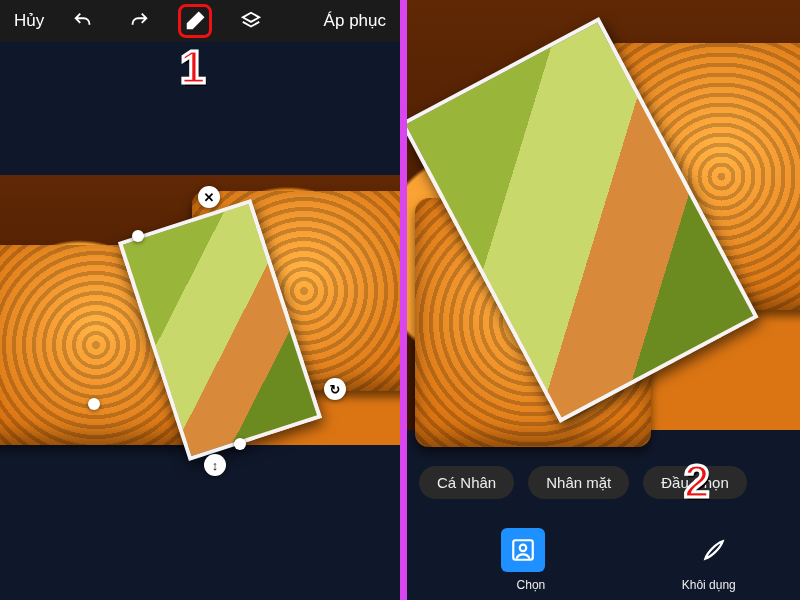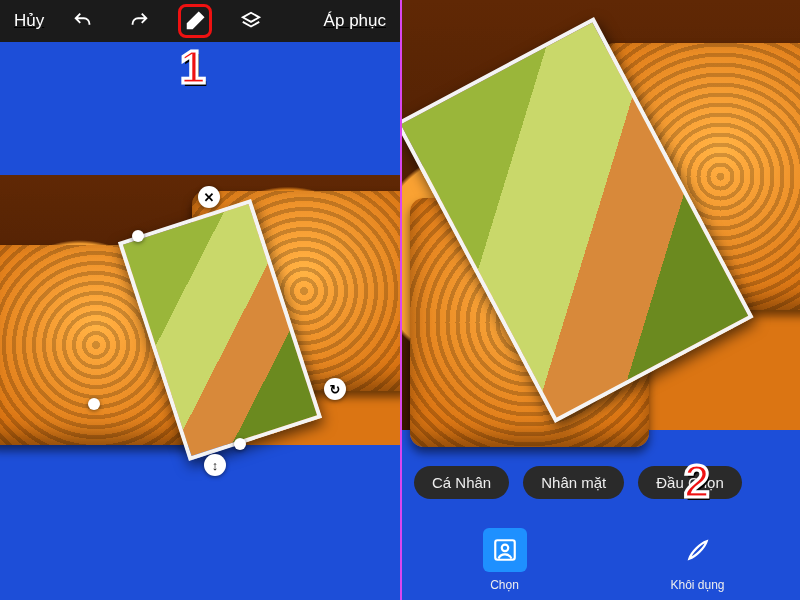--- a/index.html
+++ b/index.html
@@ -11,26 +11,25 @@
     overflow: hidden;
     position: relative;
   }
   .stage {
     position: absolute;
     inset: 0;
     display: flex;
   }
   .pane {
     flex: 1 1 50%;
-    background: #1d4ed8;
+    background: #0f172a;
     position: relative;
     overflow: hidden;
-    text-decoration: underline;
-  }
-  .pane + .pane { border-left: 2px solid #d946ef; }
+  }
+  .pane + .pane { border-left: 7px solid #d946ef; }
 
   
   .topbar {
     height: 42px;
     display: flex;
     align-items: center;
     gap: 22px;
     padding: 0 14px;
     background: #1b1b1b;
     color: #fff;
@@ -157,21 +156,21 @@
     bottom: 8px;
     display: flex;
     justify-content: space-around;
     align-items: flex-end;
     padding: 0 6px;
   }
   .tool {
     width: 74px;
     display: flex;
     flex-direction: column;
-    align-items: center;
+    align-items: flex-end;
     gap: 6px;
     color: #eee;
     font-size: 12px;
   }
   .tool .ico {
     width: 44px; height: 44px;
     display: flex;
     align-items: center;
     justify-content: center;
     border-radius: 6px;

